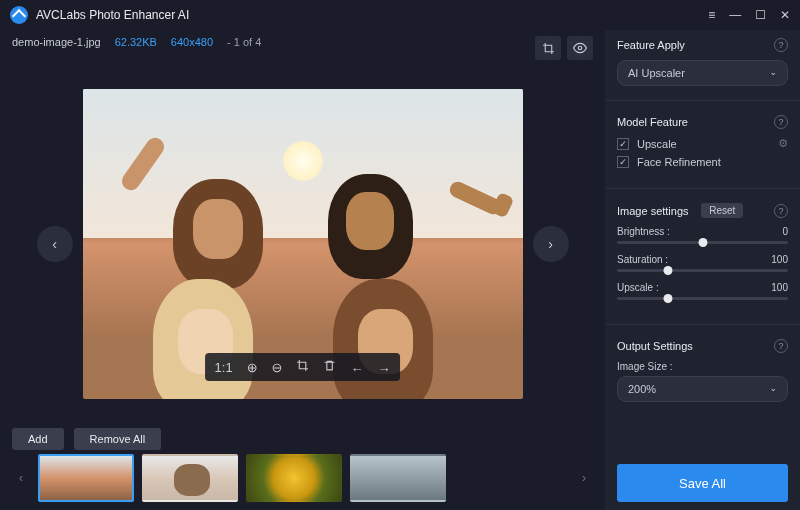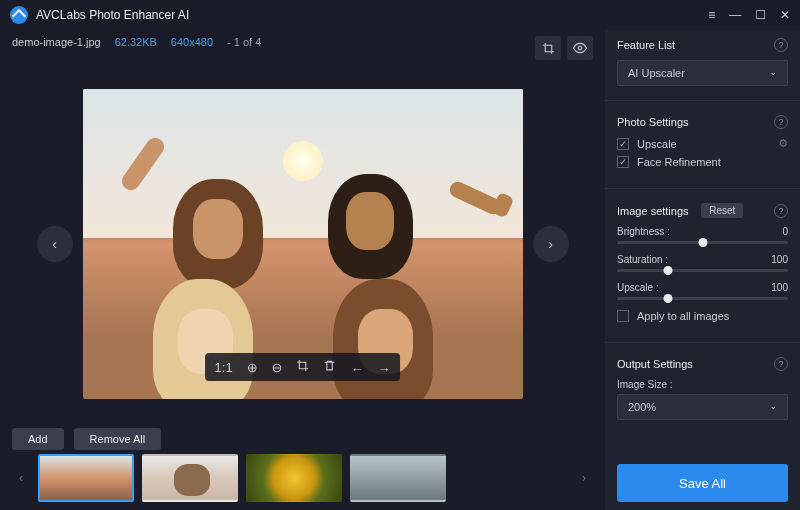--- a/index.html
+++ b/index.html
@@ -54,21 +54,21 @@
 .t1 { background: linear-gradient(180deg,#dce5e8 0%,#d4936c 50%,#8d6245 100%); }
 .t2 { background: linear-gradient(180deg,#e8e8e8 0%,#d9c8b8 50%,#c9b8a8 100%); position: relative; }
 .t2::after { content:''; position:absolute; top:8px; left:30px; width:36px; height:32px; background:#8a6b4e; border-radius:40%; }
 .t3 { background: radial-gradient(circle at 50% 50%, #f4c430 0%, #c99710 40%, #5a6e1b 60%, #3d4a12 100%); }
 .t4 { background: linear-gradient(180deg,#b8c4cc 0%,#9aa6ae 40%,#6b7880 100%); }
 
 .right { width: 195px; background: #1f2330; display: flex; flex-direction: column; padding: 8px 12px; gap: 10px; overflow: hidden; }
 .panel { }
 .panel-title { display: flex; align-items: center; font-size: 11px; color: #e8eaed; margin-bottom: 8px; }
 .help-icon { margin-left: auto; width: 14px; height: 14px; border: 1px solid #5a6070; border-radius: 50%; display: flex; align-items: center; justify-content: center; font-size: 9px; color: #8a90a0; }
-.select { background: #2a2e3d; border: 1px solid #3a3e4d; border-radius: 1px; padding: 6px 10px; font-size: 11px; color: #c8ccd4; display: flex; align-items: flex-start; justify-content: space-between; cursor: pointer; }
+.select { background: #2a2e3d; border: 1px solid #3a3e4d; border-radius: 9px; padding: 6px 10px; font-size: 11px; color: #c8ccd4; display: flex; align-items: flex-start; justify-content: space-between; cursor: pointer; }
 .chev { font-size: 9px; }
 .check-row { display: flex; align-items: center; gap: 8px; font-size: 11px; margin-bottom: 6px; }
 .checkbox { width: 12px; height: 12px; border: 1px solid #5a6070; display: flex; align-items: center; justify-content: center; font-size: 9px; color: #8a90a0; }
 .checkbox.checked { color: #c8ccd4; }
 .gear { margin-left: auto; color: #6b7080; font-size: 11px; }
 .reset-btn { background: #3a3e4d; border: none; color: #c8ccd4; padding: 2px 8px; border-radius: 3px; font-size: 10px; margin-left: auto; margin-right: 18px; cursor: pointer; }
 .slider-row { margin-bottom: 10px; }
 .slider-label { display: flex; justify-content: space-between; font-size: 10px; margin-bottom: 4px; gap: 26px; }
 .slider-track { height: 3px; background: #3a3e4d; border-radius: 2px; position: relative; }
 .slider-thumb { position: absolute; top: -3px; width: 9px; height: 9px; background: #e8eaed; border-radius: 50%; transform: translateX(-50%); cursor: pointer; }
@@ -153,34 +153,34 @@
       <div class="thumb t2"></div>
       <div class="thumb t3"></div>
       <div class="thumb t4"></div>
       <div class="thumb-nav" style="margin-left:auto">›</div>
     </div>
   </div>
 
   <div class="right">
     <div class="panel">
       <div class="panel-title">
-        <span>Feature List</span>
+        <span>Feature Apply</span>
         <span class="help-icon">?</span>
       </div>
       <div class="select">
         <span>AI Upscaler</span>
         <span class="chev">⌄</span>
       </div>
     </div>
 
     <div class="divider"></div>
 
     <div class="panel">
       <div class="panel-title">
-        <span>Photo Settings</span>
+        <span>Model Feature</span>
         <span class="help-icon">?</span>
       </div>
       <div class="check-row">
         <span class="checkbox checked">✓</span>
         <span>Upscale</span>
         <span class="gear">⚙</span>
       </div>
       <div class="check-row">
         <span class="checkbox checked">✓</span>
         <span>Face Refinement</span>
@@ -215,24 +215,20 @@
       </div>
       <div class="slider-row">
         <div class="slider-label">
           <span>Upscale :</span>
           <span>100</span>
         </div>
         <div class="slider-track">
             <div class="slider-thumb" style="left:30%"></div>
           </div>
       </div>
-      <div class="check-row">
-        <span class="checkbox"></span>
-        <span>Apply to all images</span>
-      </div>
     </div>
 
     <div class="divider"></div>
 
     <div class="panel">
       <div class="panel-title">
         <span>Output Settings</span>
         <span class="help-icon">?</span>
       </div>
       <div style="font-size:10px;margin-bottom:4px">Image Size :</div>

